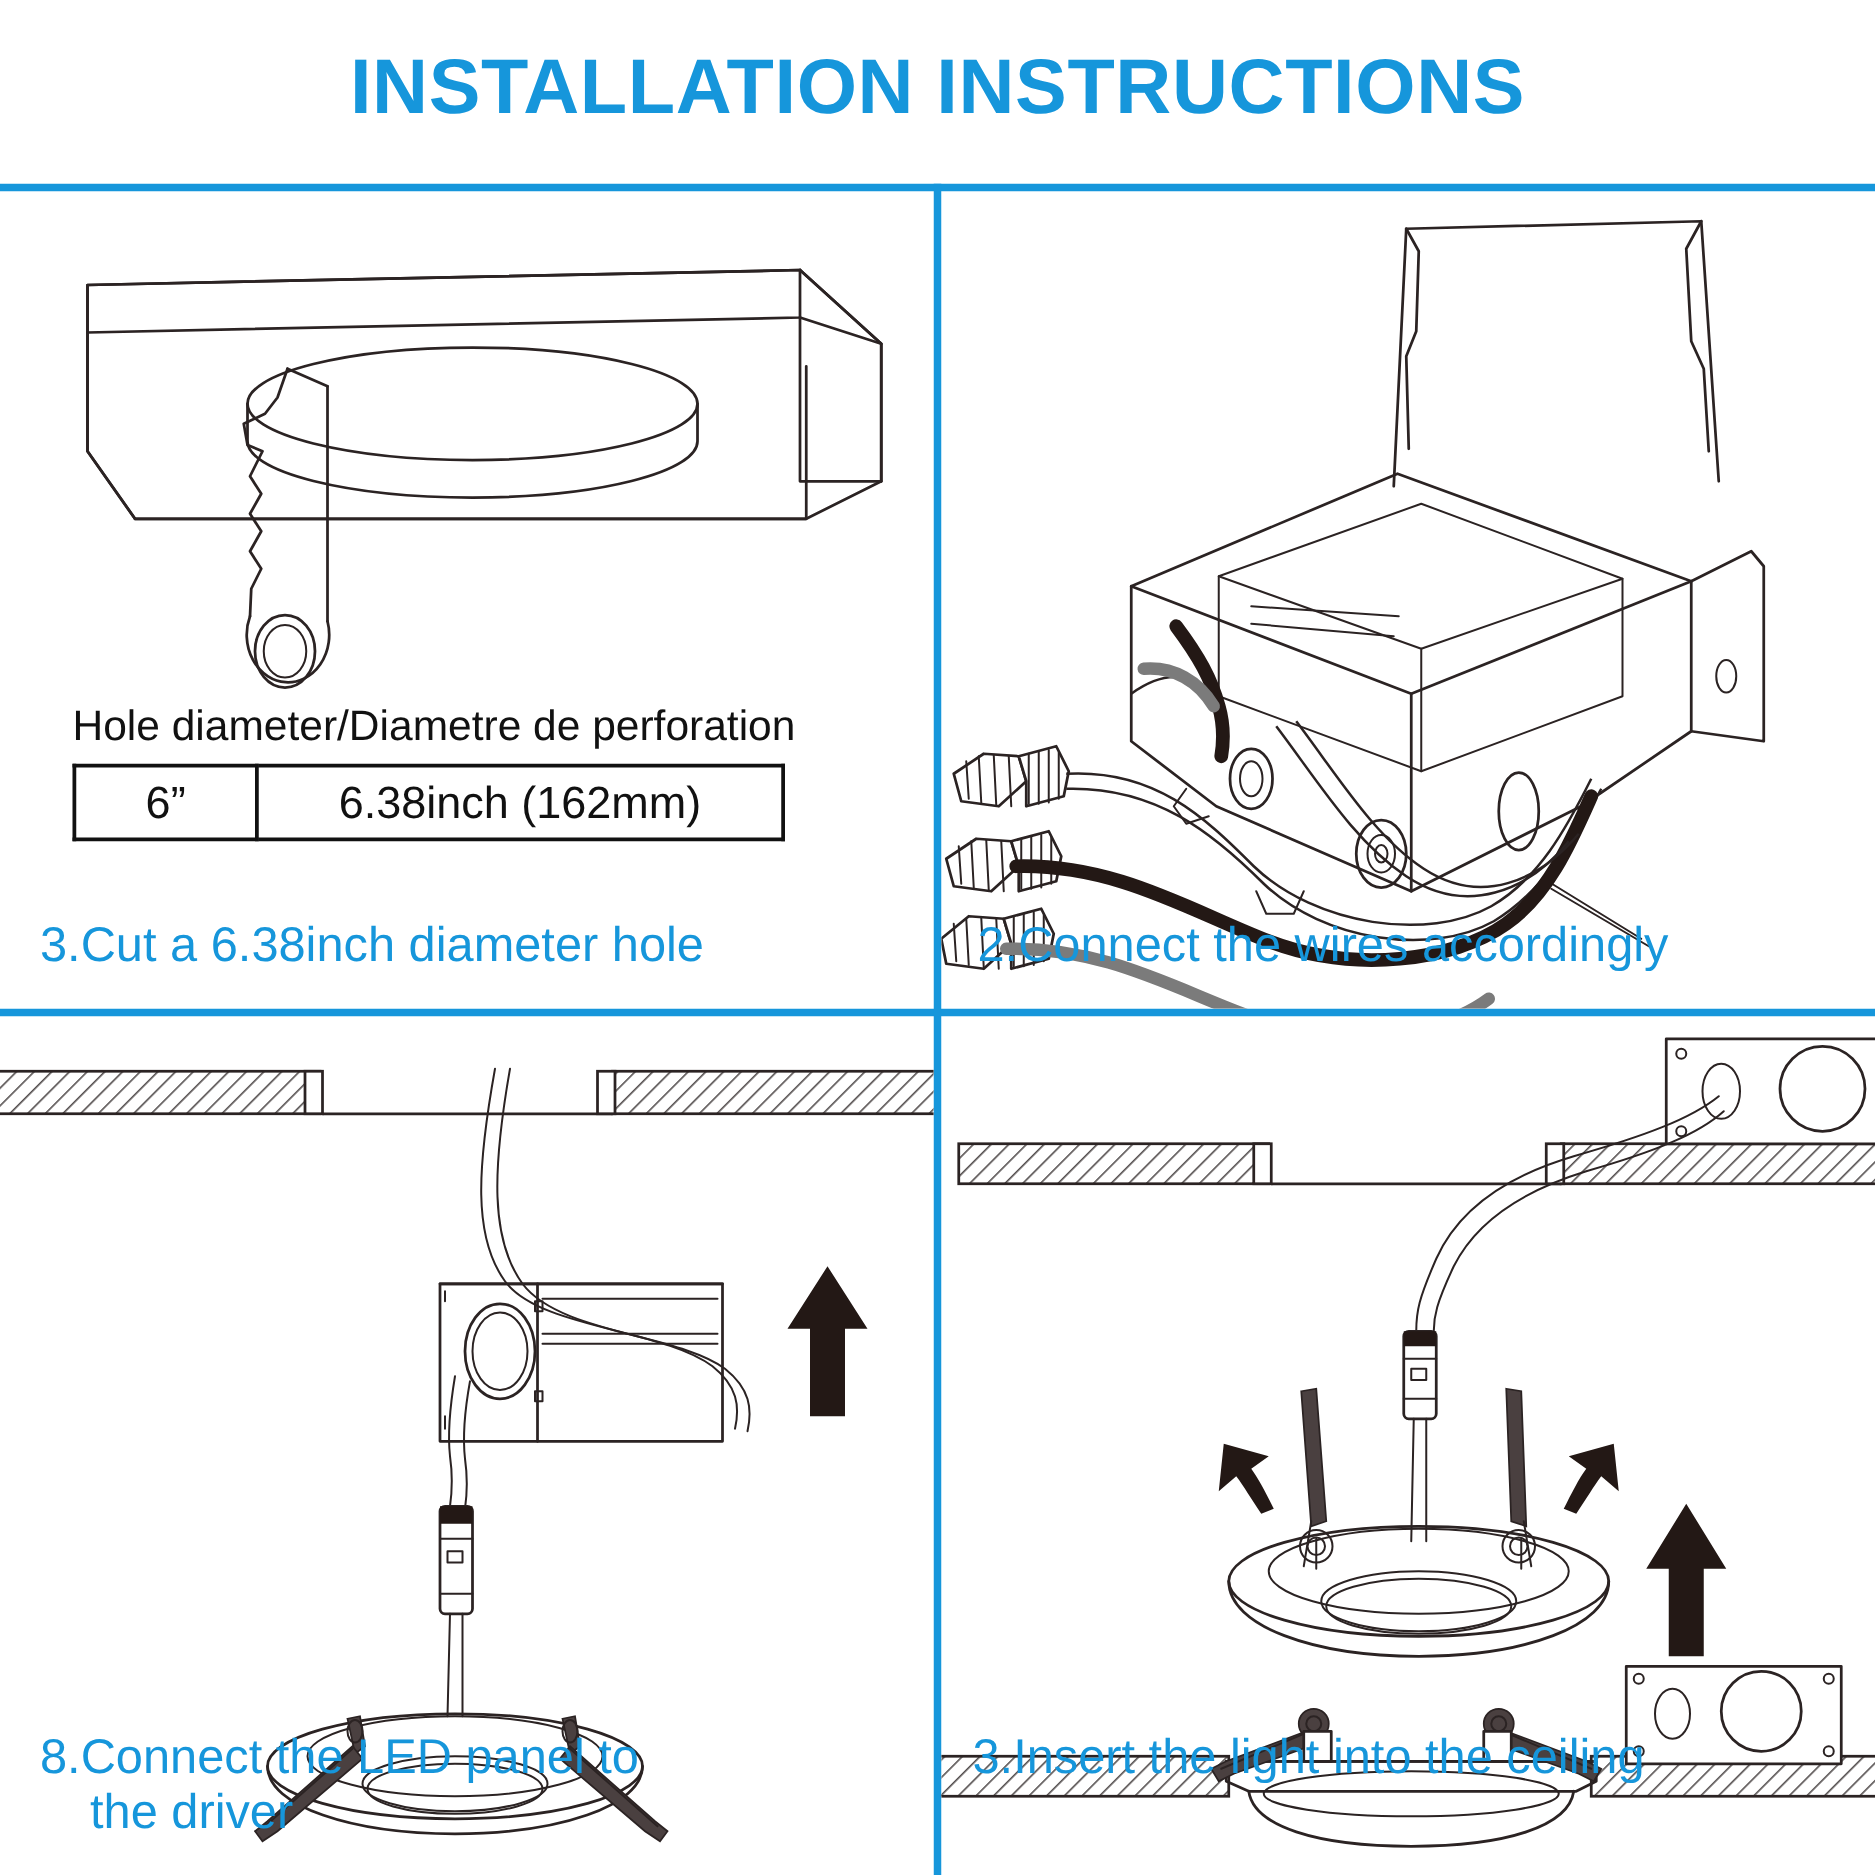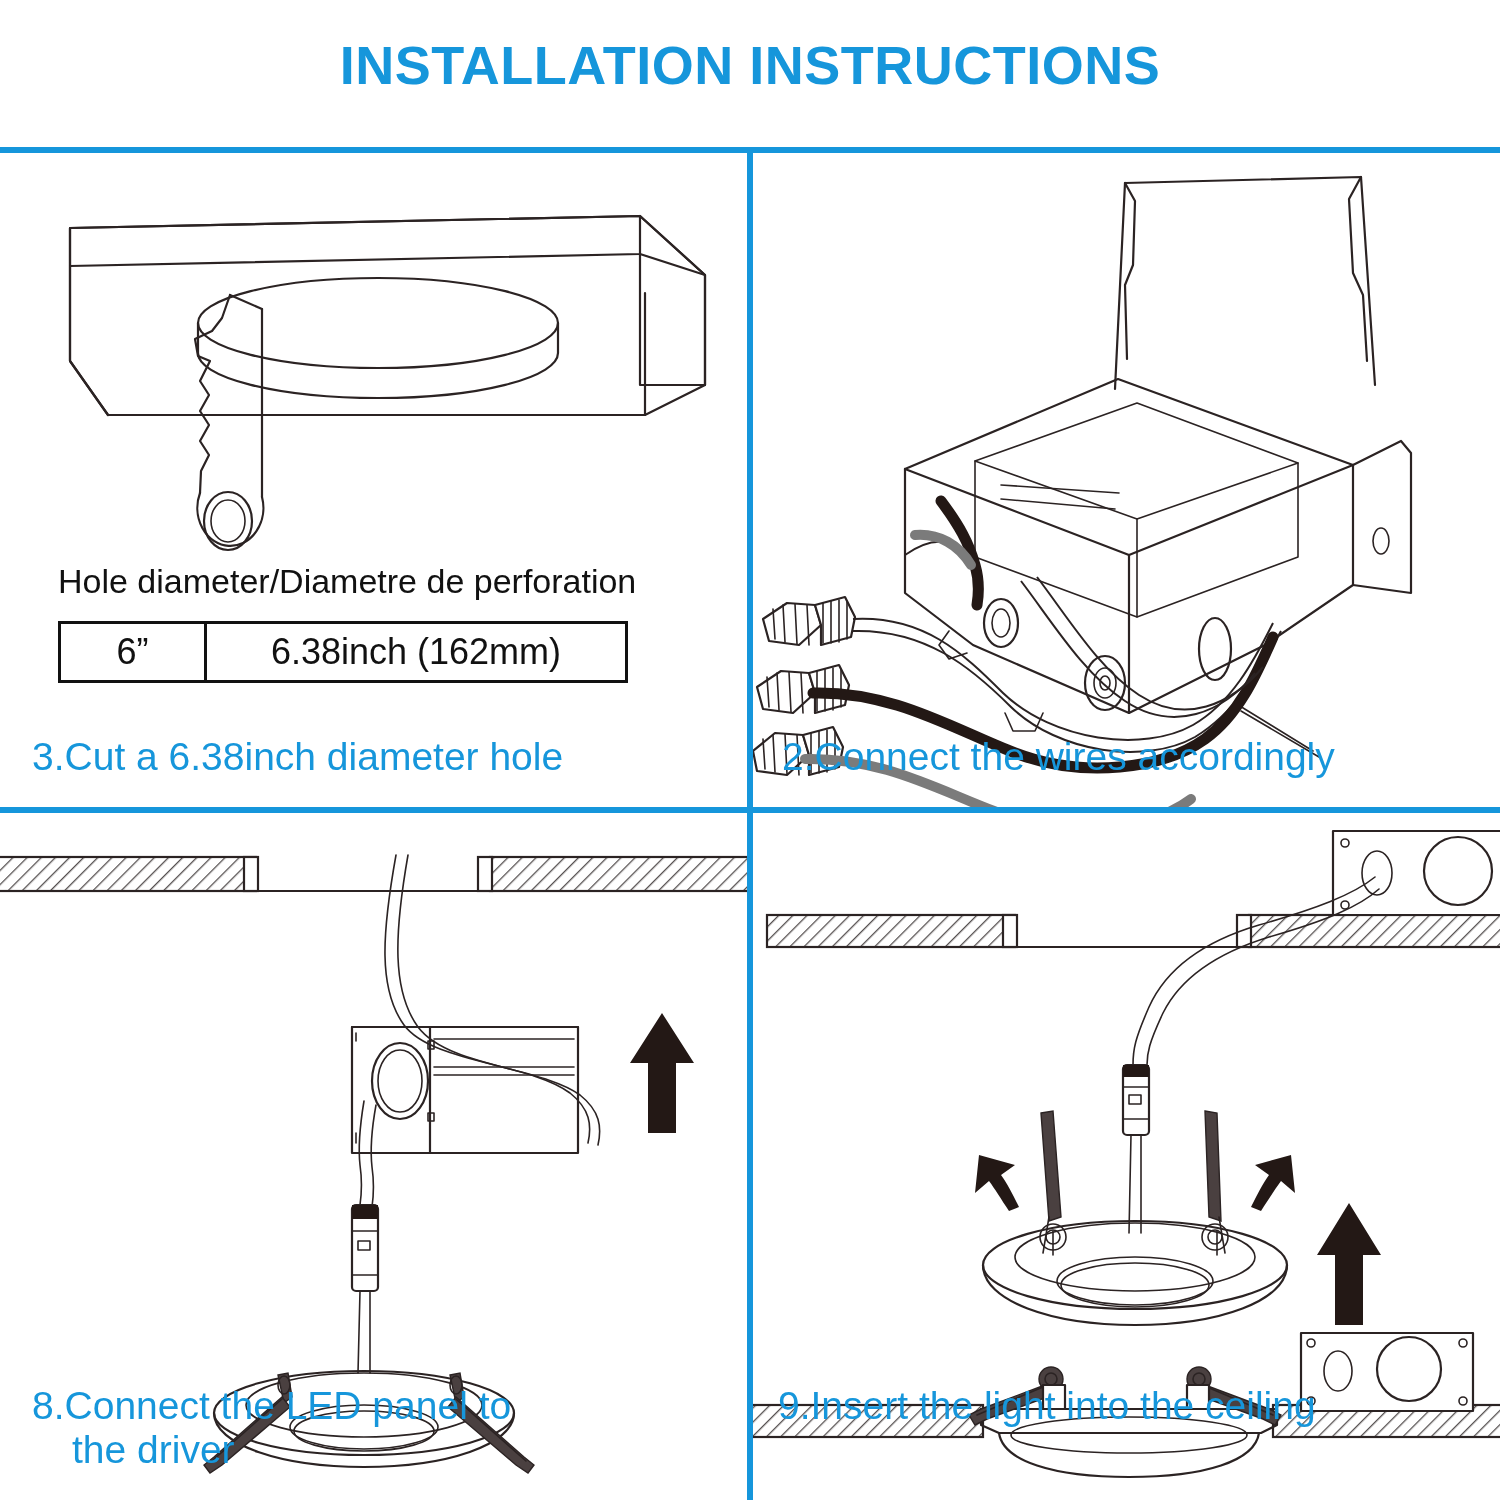--- a/index.html
+++ b/index.html
@@ -16,21 +16,21 @@
     overflow: hidden;
   }
 
   
   #header-title {
     position: absolute;
     left: 0;
     top: 34px;
     width: 1500px;
     text-align: center;
-    font-size: 54px;
+    font-size: 62px;
     font-weight: bold;
     letter-spacing: 0.5px;
     color: #1696DB;
     font-family: "Liberation Sans", sans-serif;
     white-space: nowrap;
   }
 
   
   .rule-h {
     position: absolute;
@@ -76,21 +76,21 @@
   
   #hole-spec {
     position: absolute;
     left: 58px;
     top: 562px;
   }
   #hole-spec-label {
     font-size: 34px;
     color: #111111;
     white-space: nowrap;
-    margin-bottom: 20px;
+    margin-bottom: 10px;
     font-family: "Liberation Sans", sans-serif;
   }
   #hole-spec-table {
     border: 3px solid #111111;
     border-collapse: collapse;
     width: 570px;
   }
   #hole-spec-table td {
     border: 3px solid #111111;
     text-align: center;
@@ -426,15 +426,15 @@
     </tbody>
       </table>
   </div>
 
   <div class="caption" id="caption-1">3.Cut a 6.38inch diameter hole</div>
   <div class="caption" id="caption-2">2.Connect the wires accordingly</div>
   <div class="caption" id="caption-3">
     <span class="line1">8.Connect the LED panel to</span>
     <span class="line2">the driver</span>
   </div>
-  <div class="caption" id="caption-4">9.Insert the light into the ceiling</div>
+  <div class="caption" id="caption-4">3.Insert the light into the ceiling</div>
 
 </div>
 
 </body></html>

